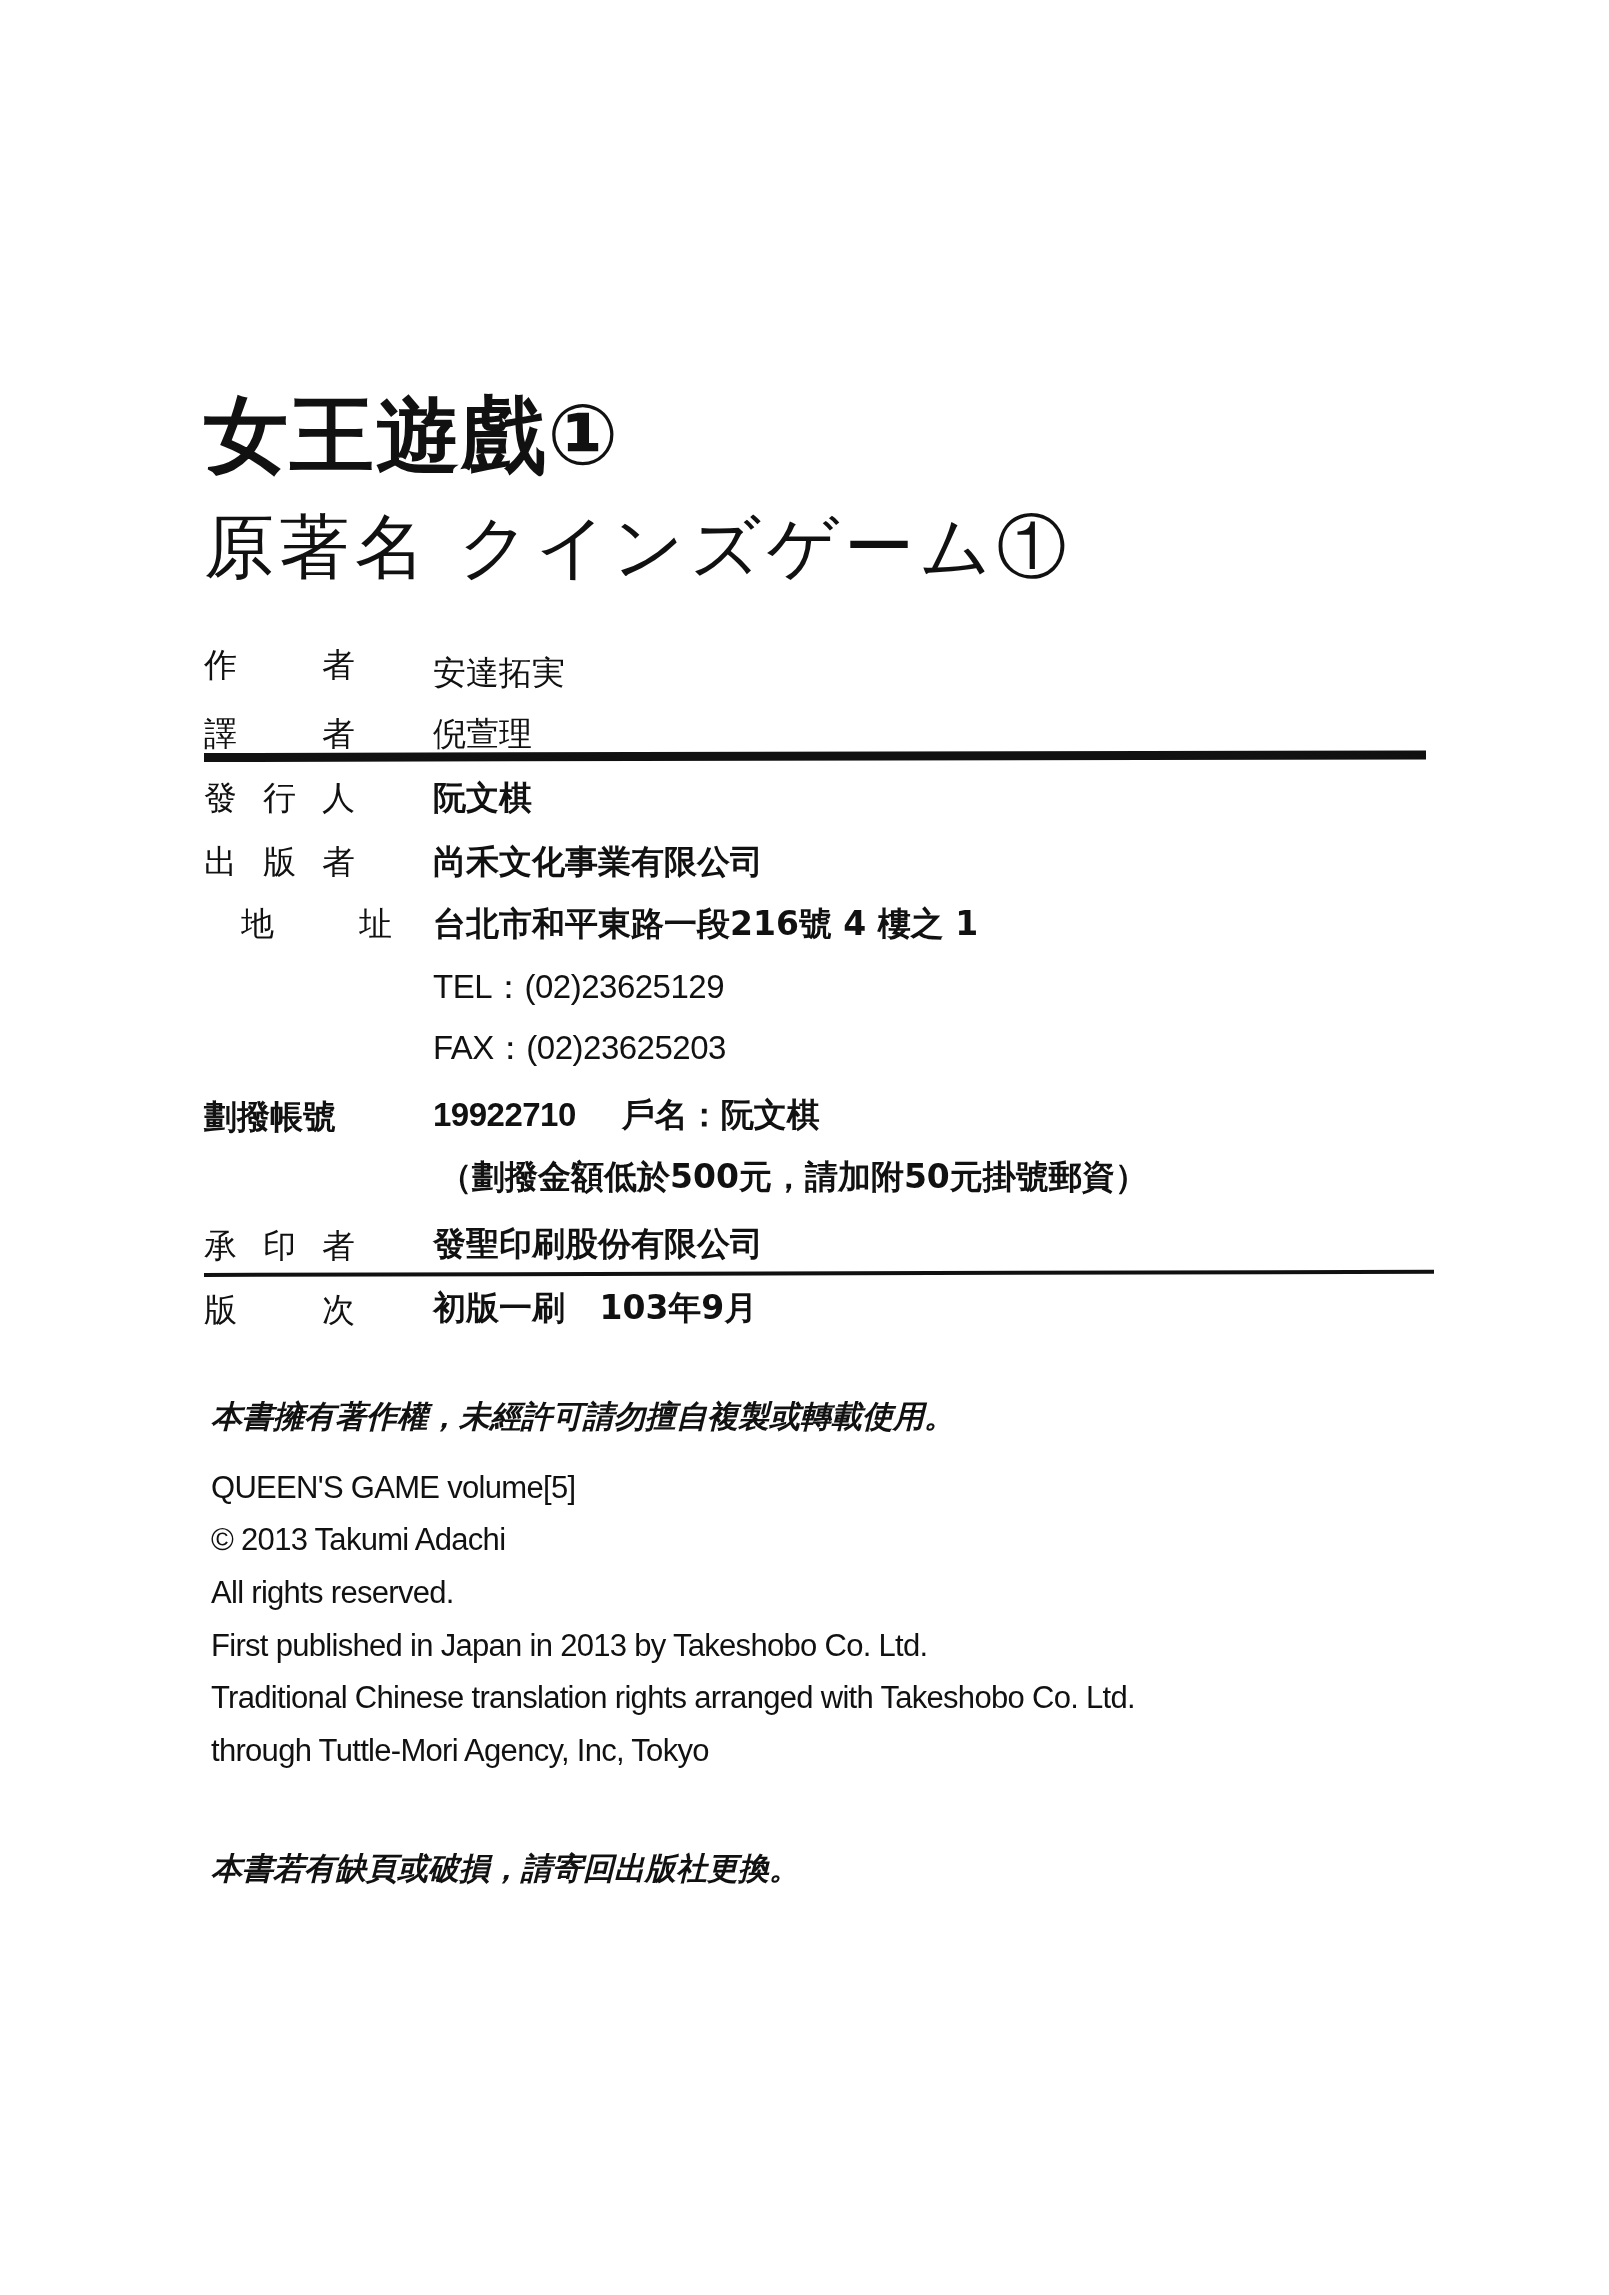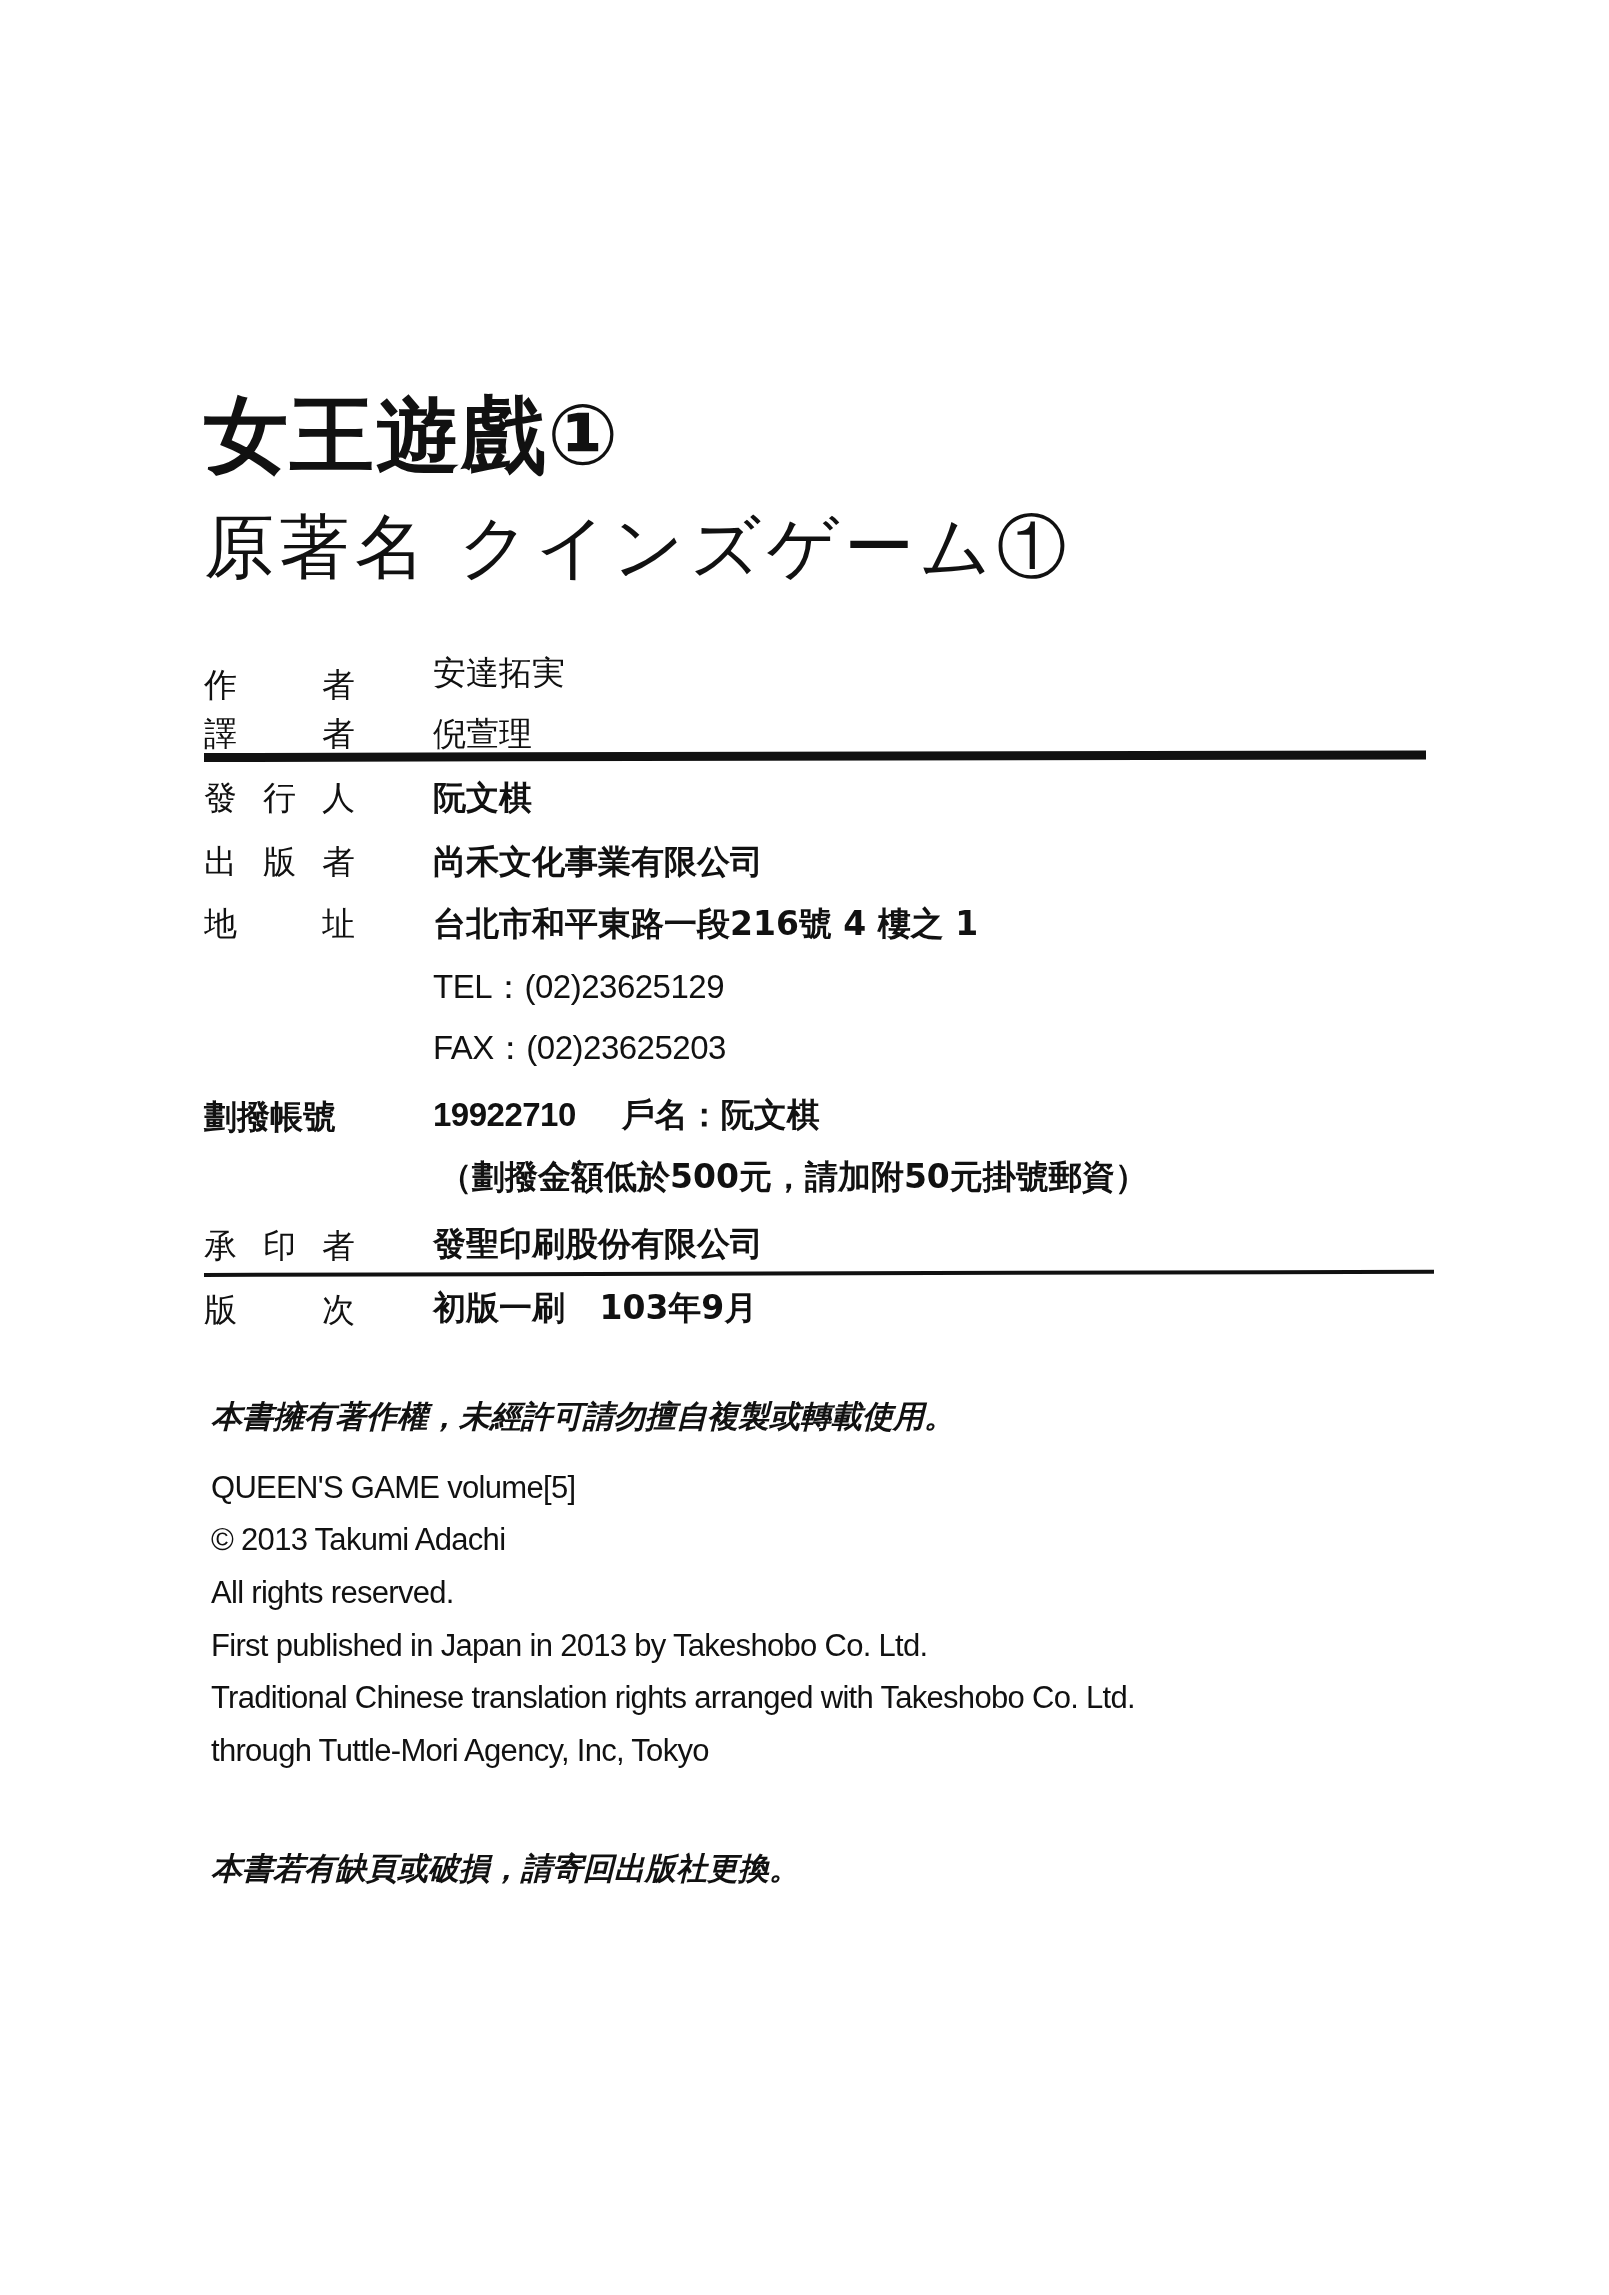--- a/index.html
+++ b/index.html
@@ -18,21 +18,21 @@
   .rule-thin { position: absolute; left: 204px; top: 1273px; width: 1230px; height: 3.7px; background: #111111; transform: rotate(-0.15deg); transform-origin: left center; }
   .notice { left: 211px; font-size: 31px; font-weight: bold; font-style: italic; }
   .eng { left: 211px; font-size: 31px; font-family: "Liberation Sans", sans-serif; letter-spacing: -0.7px; }
 </style>
 </head>
 <body>
 
 <div class="abs title">女王遊戲①</div>
 <div class="abs subtitle">原著名 クインズゲーム①</div>
 
-<div class="abs lbl spread2" style="top:668px;">
+<div class="abs lbl spread2" style="top:648px;">
   <span>作</span><span>者</span>
 </div>
 <div class="abs val" style="top:656px;">安達拓実</div>
 
 <div class="abs lbl spread2" style="top:717px;">
   <span>譯</span><span>者</span>
 </div>
 <div class="abs val" style="top:717px;">倪萱理</div>
 
 <div class="rule-thick"></div>
@@ -40,21 +40,21 @@
 <div class="abs lbl spread3" style="top:781px;">
   <span>發</span><span>行</span><span>人</span>
 </div>
 <div class="abs val bold" style="top:781px;">阮文棋</div>
 
 <div class="abs lbl spread3" style="top:845px;">
   <span>出</span><span>版</span><span>者</span>
 </div>
 <div class="abs val bold" style="top:845px;">尚禾文化事業有限公司</div>
 
-<div class="abs lbl spread2" style="top:907px;">
+<div class="abs lbl spread2" style="top:907px;margin-left:37px;">
   <span>地</span><span>址</span>
 </div>
 <div class="abs val bold" style="top:907px;">台北市和平東路一段216號 4 樓之 1</div>
 
 <div class="abs val en" style="top:970px;">TEL：(02)23625129</div>
 <div class="abs val en" style="top:1031px;">FAX：(02)23625203</div>
 
 <div class="abs lbl bold" style="top:1100px;">劃撥帳號</div>
 <div class="abs val bold" style="top:1098px;">
   <span class="en">19922710</span>&nbsp;&nbsp;&nbsp;&nbsp;<span>戶名：阮文棋</span>

